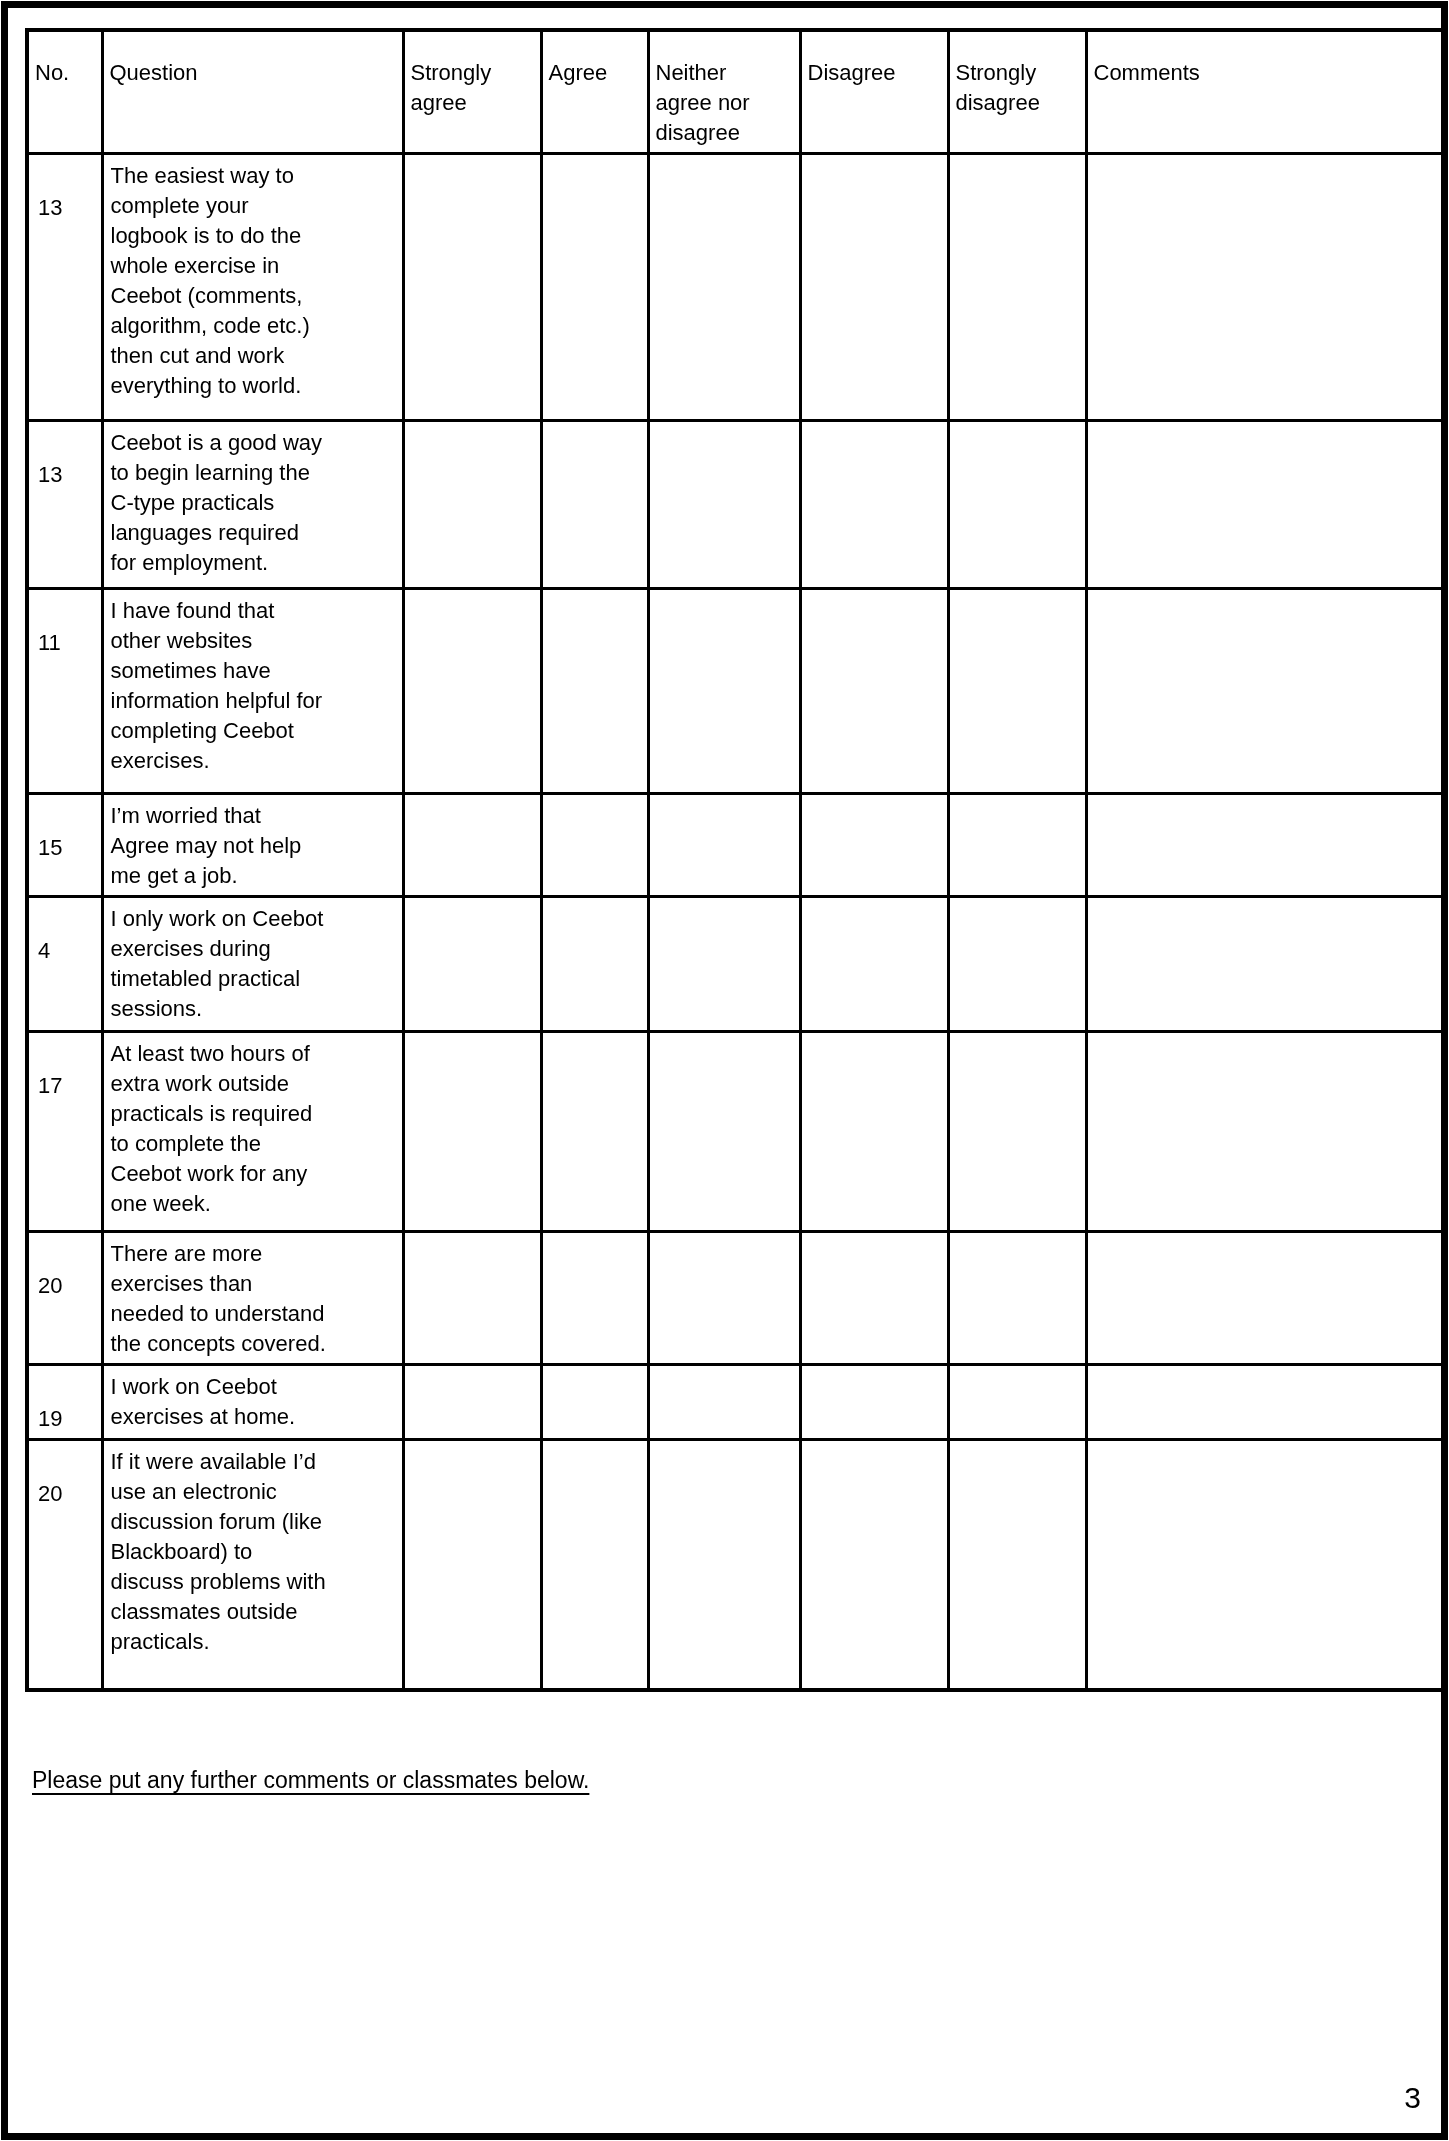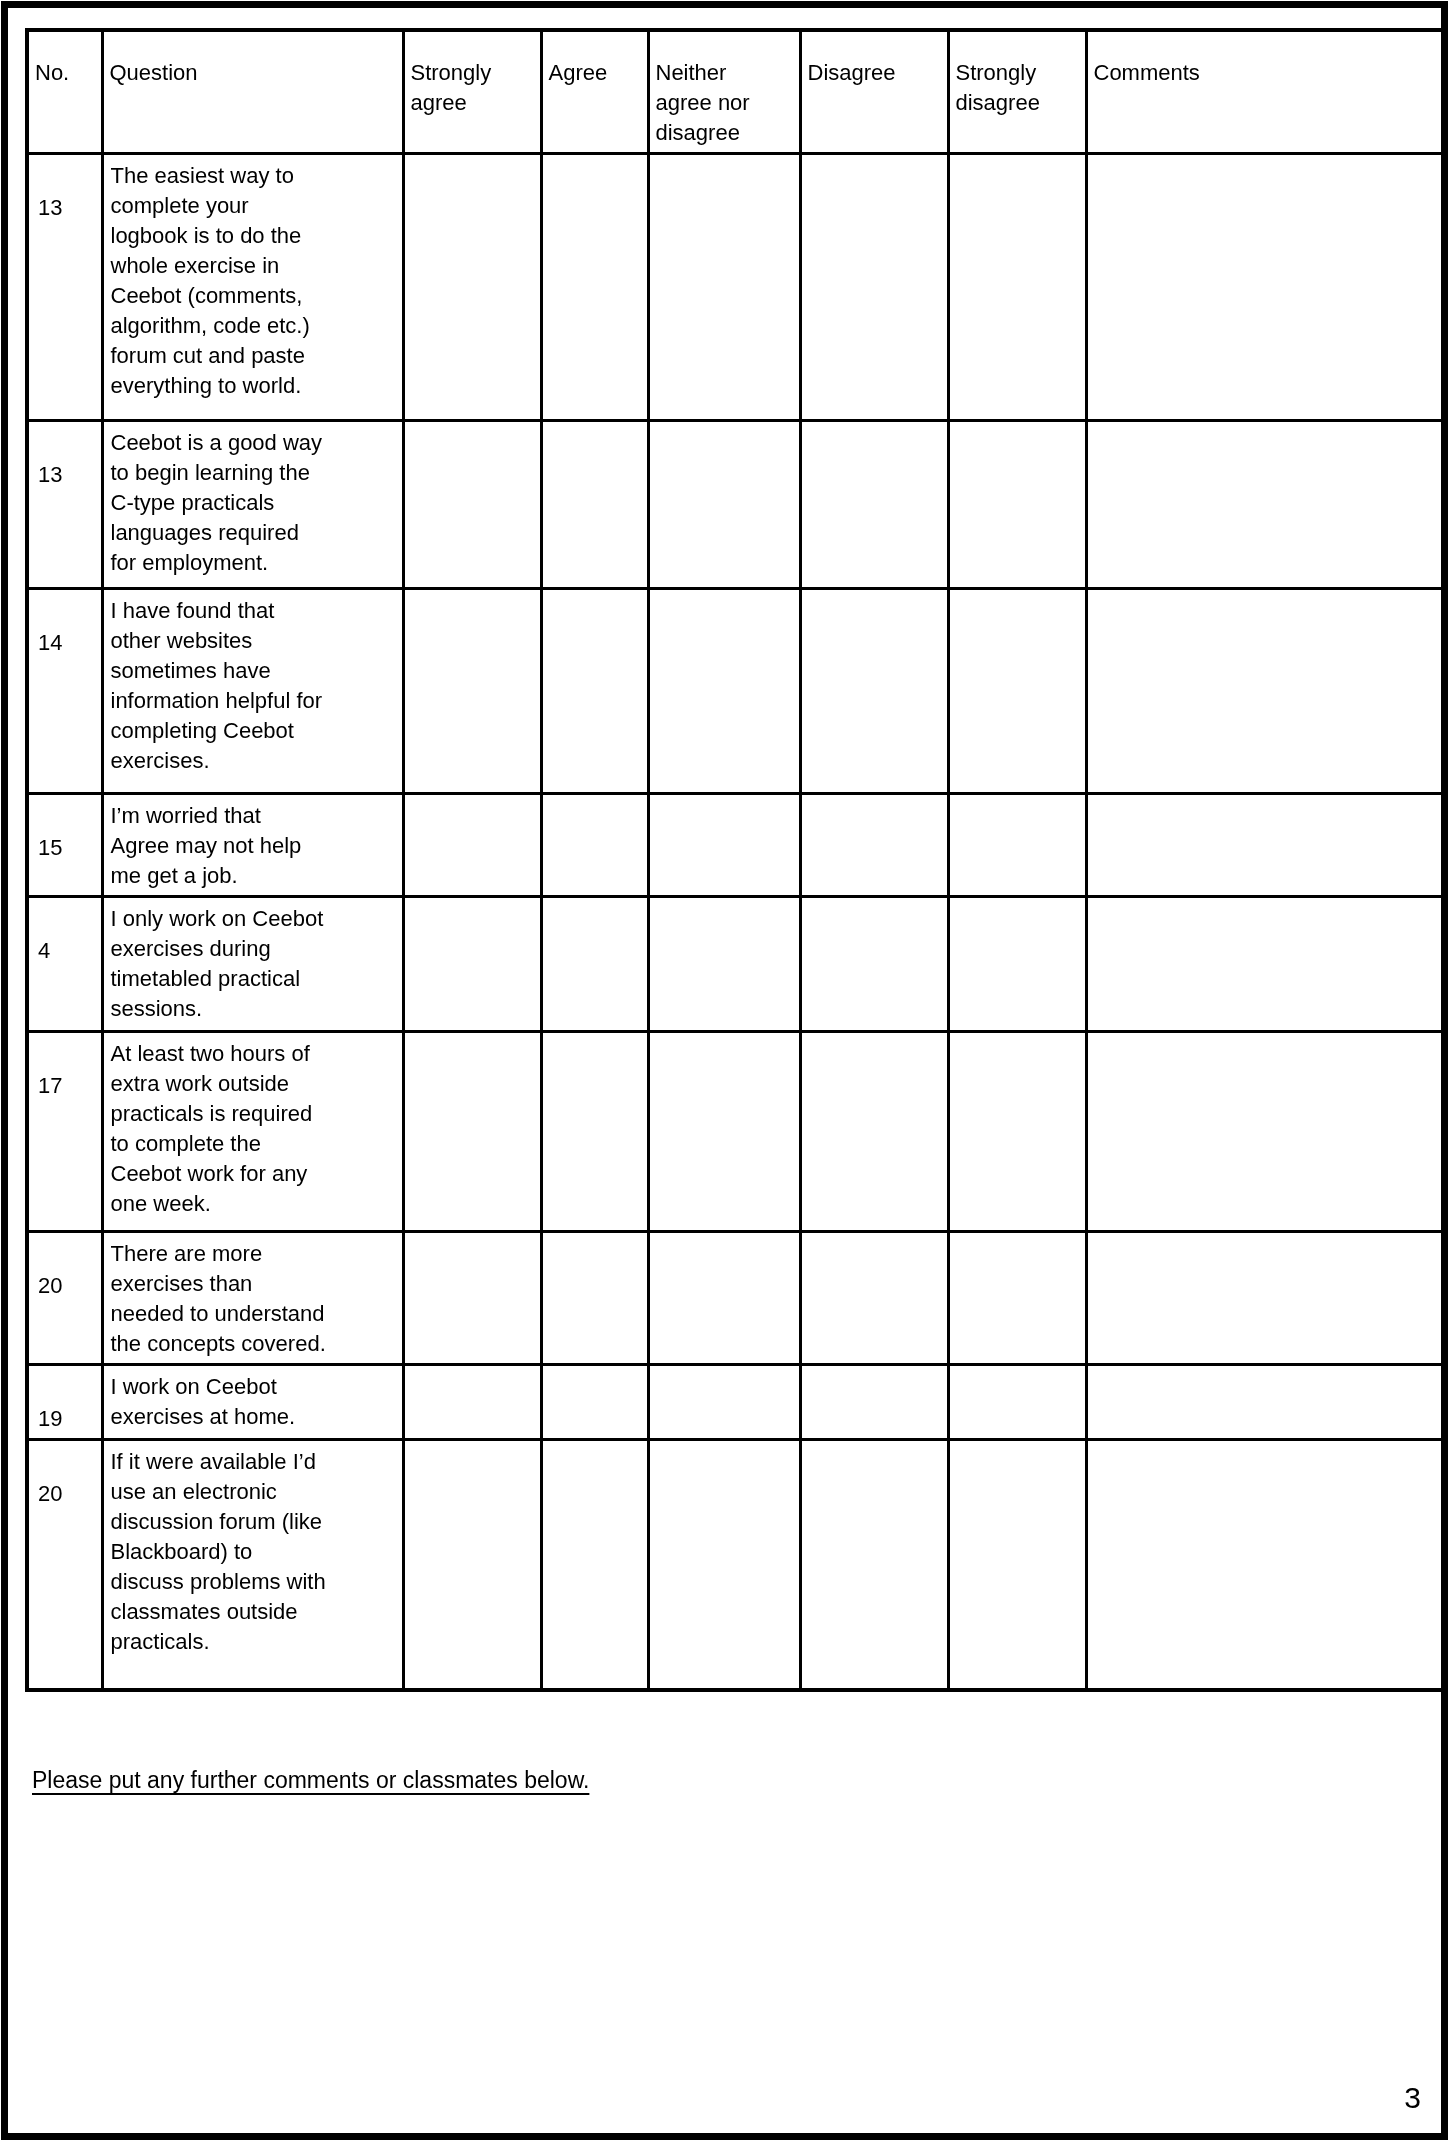--- a/index.html
+++ b/index.html
@@ -92,21 +92,21 @@
         </tr>
 
         <tr style="height:267px">
           <td class="no-cell">13</td>
           <td class="q-cell">The easiest way to
 complete your
 logbook is to do the
 whole exercise in
 Ceebot (comments,
 algorithm, code etc.)
-forum cut and paste
+then cut and work
 everything to world.</td>
           <td class="resp-cell"></td>
           <td class="resp-cell"></td>
           <td class="resp-cell"></td>
           <td class="resp-cell"></td>
           <td class="resp-cell"></td>
           <td class="comment-cell"></td>
         </tr>
 
         <tr style="height:168px">
@@ -118,21 +118,21 @@
 for employment.</td>
           <td class="resp-cell"></td>
           <td class="resp-cell"></td>
           <td class="resp-cell"></td>
           <td class="resp-cell"></td>
           <td class="resp-cell"></td>
           <td class="comment-cell"></td>
         </tr>
 
         <tr style="height:205px">
-          <td class="no-cell">14</td>
+          <td class="no-cell">11</td>
           <td class="q-cell">I have found that
 other websites
 sometimes have
 information helpful for
 completing Ceebot
 exercises.</td>
           <td class="resp-cell"></td>
           <td class="resp-cell"></td>
           <td class="resp-cell"></td>
           <td class="resp-cell"></td>

